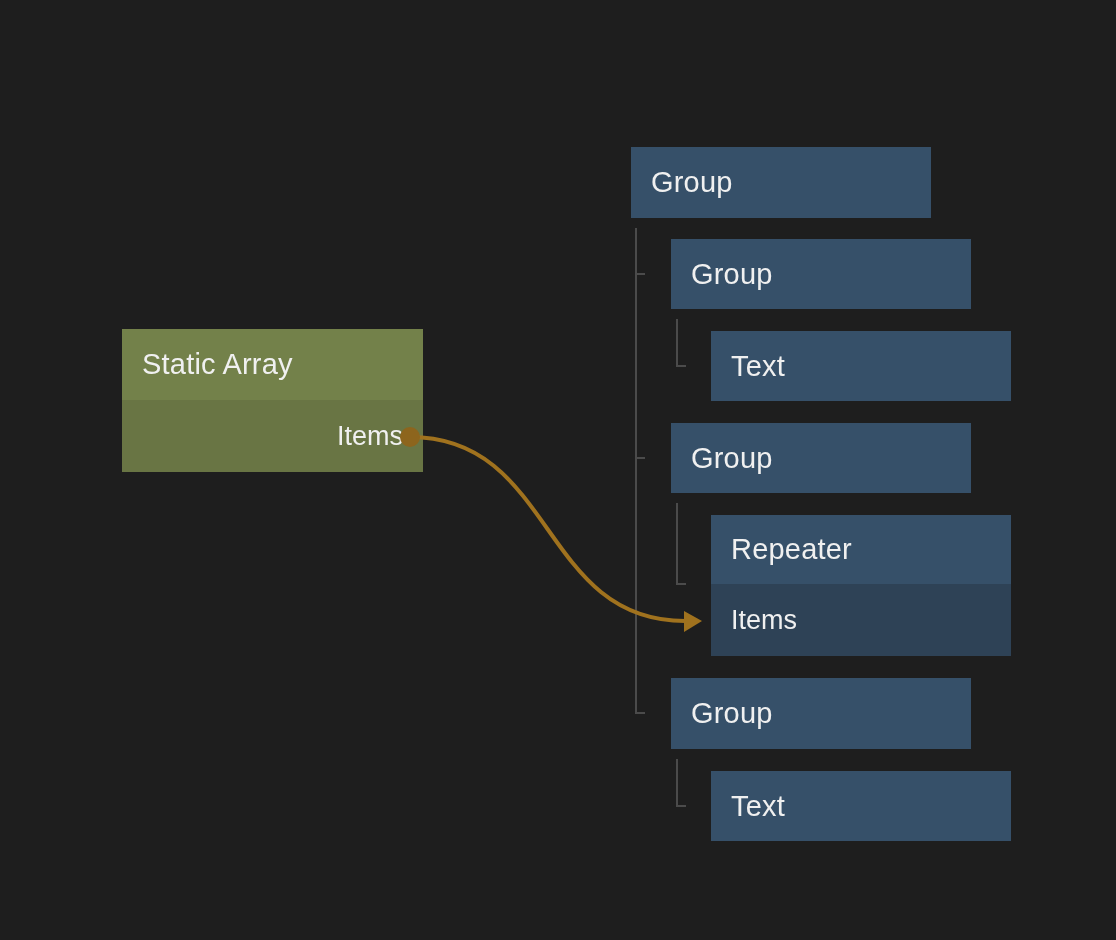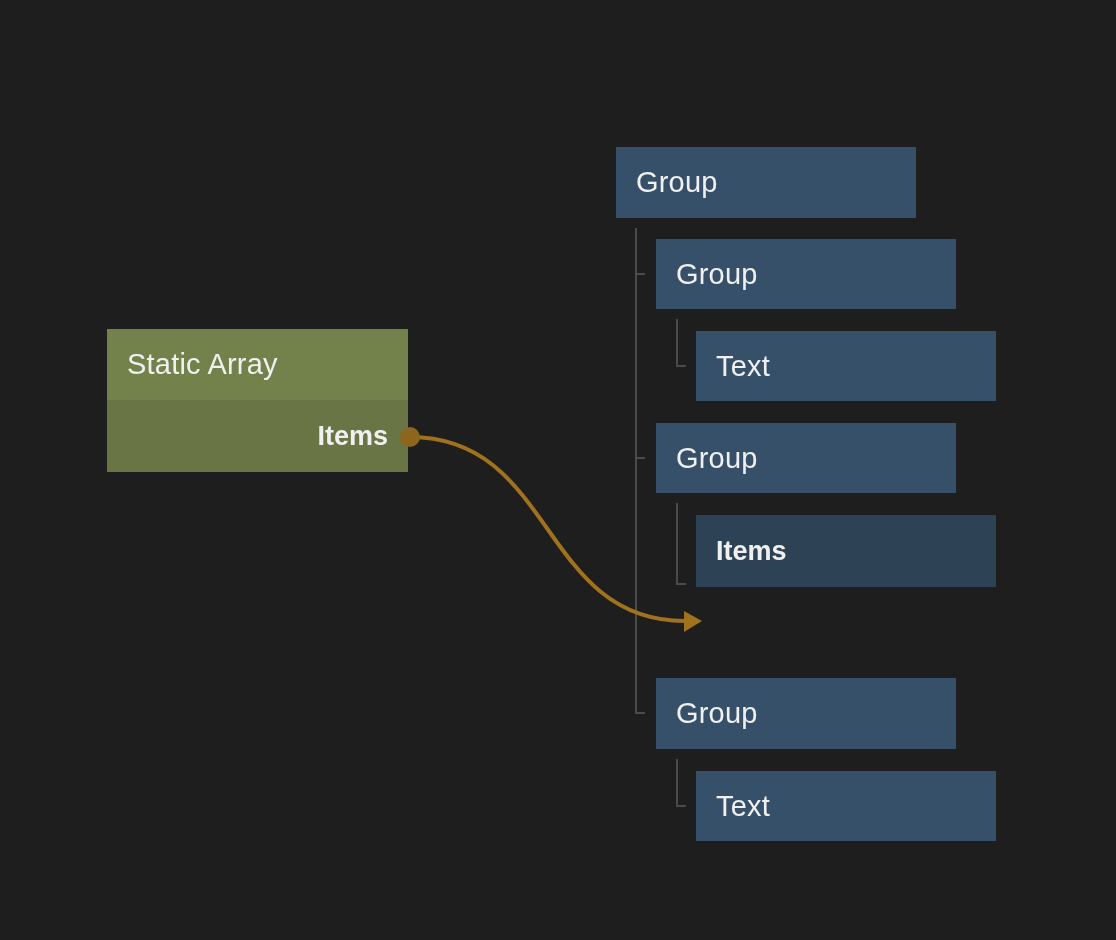--- a/index.html
+++ b/index.html
@@ -12,38 +12,38 @@
     width: 1116px;
     height: 940px;
     background: #1e1e1e;
     overflow: hidden;
     font-family: "Liberation Sans", "DejaVu Sans", sans-serif;
     color: #f0f0f0;
   }
   .node {
     position: absolute;
     box-sizing: border-box;
+    margin-left: 15px;
   }
   .node-header {
     display: flex;
     align-items: center;
     padding: 0 20px;
     font-size: 29px;
     letter-spacing: 0.2px;
     white-space: nowrap;
     box-sizing: border-box;
   }
   .port-row {
     display: flex;
     align-items: center;
     padding: 0 20px;
     font-size: 27px;
     white-space: nowrap;
     box-sizing: border-box;
-    font-weight: bold;
   }
   .port-row.align-right { justify-content: flex-end; }
 
   
   .blue   { background: #365069; }
   .blue-dark { background: #2e4256; }
   .green  { background: #73814a; }
   .green-dark { background: #697544; }
 
   
@@ -110,20 +110,23 @@
       </div>
     </div>
 
     <div class="node" id="node-group-3">
       <div class="node-header blue">
         <span>Group</span>
       </div>
     </div>
 
     <div class="node" id="node-repeater">
+      <div class="node-header blue">
+        <span>Repeater</span>
+      </div>
       <div class="port-row blue-dark">
         <span>Items</span>
       </div>
     </div>
 
     <div class="node" id="node-group-4">
       <div class="node-header blue">
         <span>Group</span>
       </div>
     </div>

